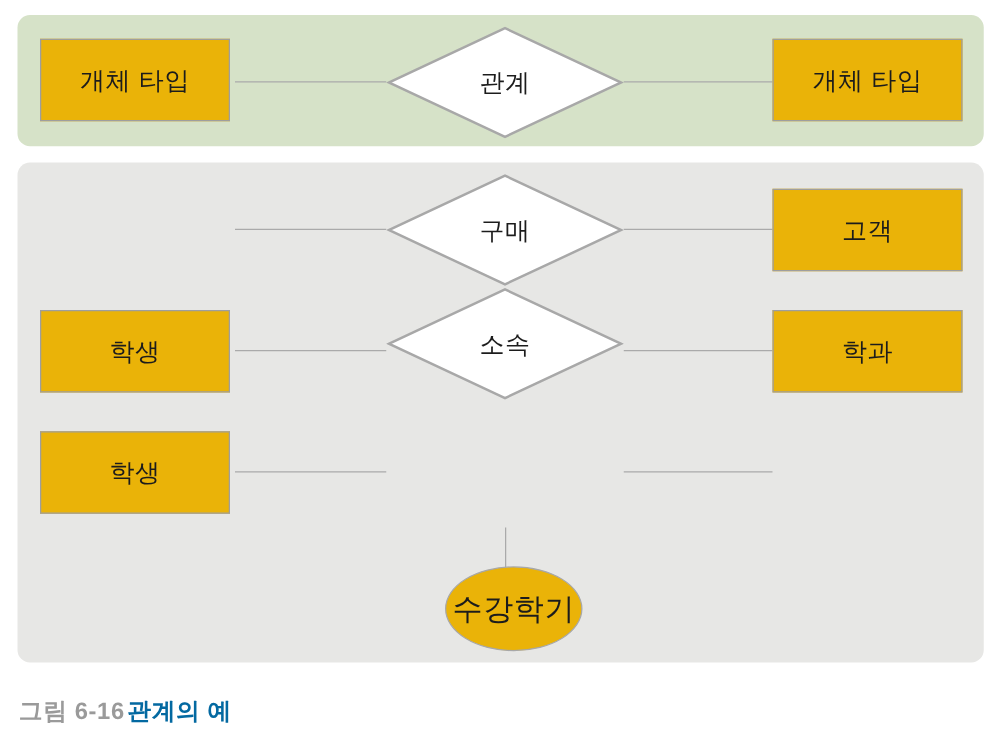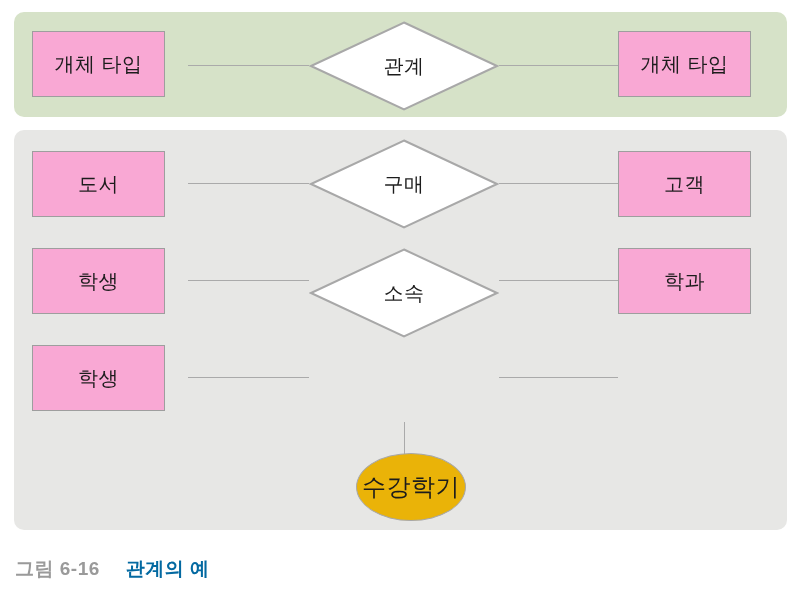--- a/index.html
+++ b/index.html
@@ -19,23 +19,23 @@
     position: absolute;
     left: 14px;
     width: 773px;
     border-radius: 10px;
   }
   .panel.legend { top: 12px; height: 105px; background: #d6e2c8; }
   .panel.examples { top: 130px; height: 400px; background: #e7e7e5; }
 
   .entity-box {
     position: absolute;
-    width: 133px;
+    width: 152px;
     height: 66px;
-    background: #f9a8d4;
+    background: #eab308;
     border: 1.5px solid #9e9e9e;
     display: flex;
     align-items: center;
     justify-content: center;
     font-size: 20px;
     letter-spacing: 0.5px;
   }
   .diamond {
     position: absolute;
     width: 190px;
@@ -79,21 +79,21 @@
     font-family: Liberation Mono, monospace;
   }
   .caption {
     position: absolute;
     left: 15px;
     top: 556px;
     font-size: 19px;
     font-weight: bold;
     white-space: nowrap;
   }
-  .caption .prefix { color: #9a9a9a; margin-right: 26px; letter-spacing: 0.5px; }
+  .caption .prefix { color: #9a9a9a; margin-right: 2px; letter-spacing: 0.5px; }
   .caption .title  { color: #0369a1; letter-spacing: 0.5px; }
 </style>
 </head>
 <body>
 
 <div class="stage">
 
   <div class="panel legend"></div>
 
   <div class="panel examples"></div>
@@ -102,34 +102,33 @@
   <div class="connector-h" style="left:188px; top:65px; width:121px;"></div>
   <div class="diamond" style="left:309px; top:21px;">
     <svg width="190" height="90" viewBox="0 0 190 90">
       <polygon points="95,1.5 188,45 95,88.5 2,45" fill="#ffffff" stroke="#a8a8a8" stroke-width="2"></polygon>
     </svg>
     <span class="label">관계</span>
   </div>
   <div class="connector-h" style="left:499px; top:65px; width:119px;"></div>
   <div class="entity-box" style="left:618px; top:31px;">개체 타입</div>
 
-  <div class="entity-box" style="left:32px; top:151px;">도서</div>
   <div class="connector-h" style="left:188px; top:183px; width:121px;"></div>
   <div class="diamond" style="left:309px; top:139px;">
     <svg width="190" height="90" viewBox="0 0 190 90">
       <polygon points="95,1.5 188,45 95,88.5 2,45" fill="#ffffff" stroke="#a8a8a8" stroke-width="2"></polygon>
     </svg>
     <span class="label">구매</span>
   </div>
   <div class="connector-h" style="left:499px; top:183px; width:119px;"></div>
   <div class="entity-box" style="left:618px; top:151px;">고객</div>
 
   <div class="entity-box" style="left:32px; top:248px;">학생</div>
   <div class="connector-h" style="left:188px; top:280px; width:121px;"></div>
-  <div class="diamond" style="left:309px; top:248px;">
+  <div class="diamond" style="left:309px; top:230px;">
     <svg width="190" height="90" viewBox="0 0 190 90">
       <polygon points="95,1.5 188,45 95,88.5 2,45" fill="#ffffff" stroke="#a8a8a8" stroke-width="2"></polygon>
     </svg>
     <span class="label">소속</span>
   </div>
   <div class="connector-h" style="left:499px; top:280px; width:119px;"></div>
   <div class="entity-box" style="left:618px; top:248px;">학과</div>
 
   <div class="entity-box" style="left:32px; top:345px;">학생</div>
   <div class="connector-h" style="left:188px; top:377px; width:121px;"></div>

